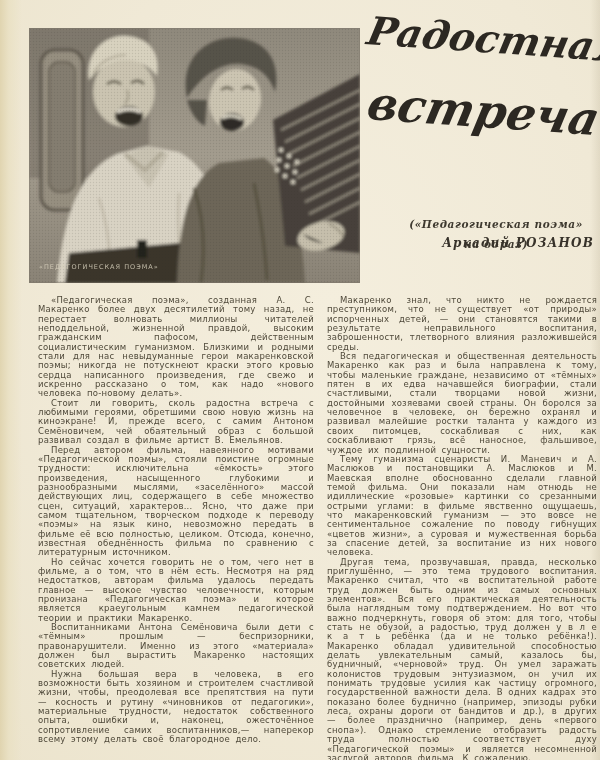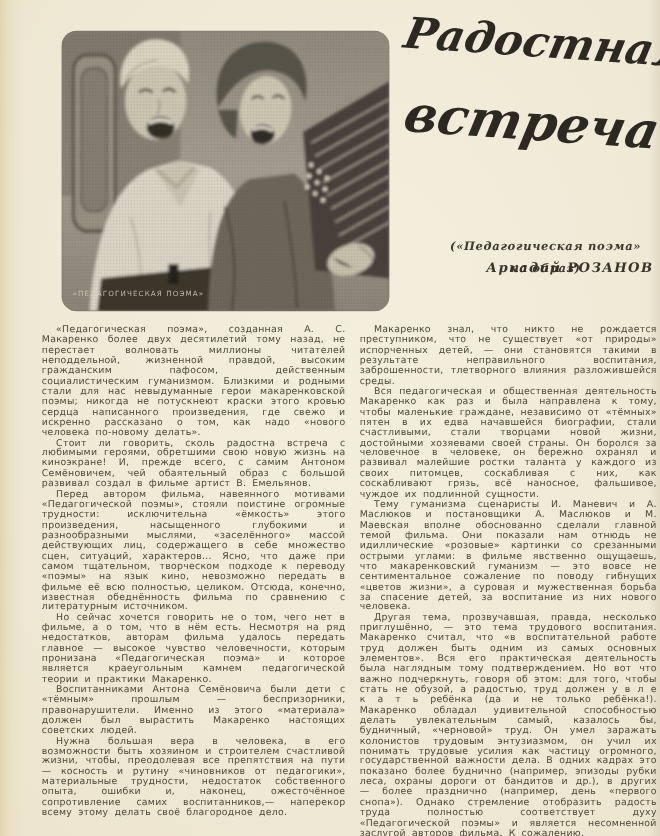--- a/index.html
+++ b/index.html
@@ -15,22 +15,22 @@
     background:linear-gradient(90deg,#ddd0a8 0%, #e9e0c2 40%, rgba(233,224,194,0) 100%);
     opacity:.8;
   }
   .edge-right{
     position:absolute;right:0;top:0;width:10px;height:760px;
     background:linear-gradient(270deg, rgba(120,105,70,.12), rgba(120,105,70,0));
   }
 
   
   .photo{
-    position:absolute;left:56px;top:28px;width:298px;height:255px;margin:0;
-    background:#9d968a;overflow:hidden;border-radius:14px;
+    position:absolute;left:29px;top:28px;width:331px;height:255px;margin:0;
+    background:#9d968a;overflow:hidden;
   }
   .photo svg{display:block;width:100%;height:100%;}
   .photo figcaption{
     position:absolute;left:10px;bottom:12px;
     font-size:6.5px;letter-spacing:1px;color:#d8d1bd;opacity:.85;
     font-family:"DejaVu Sans",sans-serif;text-transform:uppercase;
   }
 
   
   .title-block{

